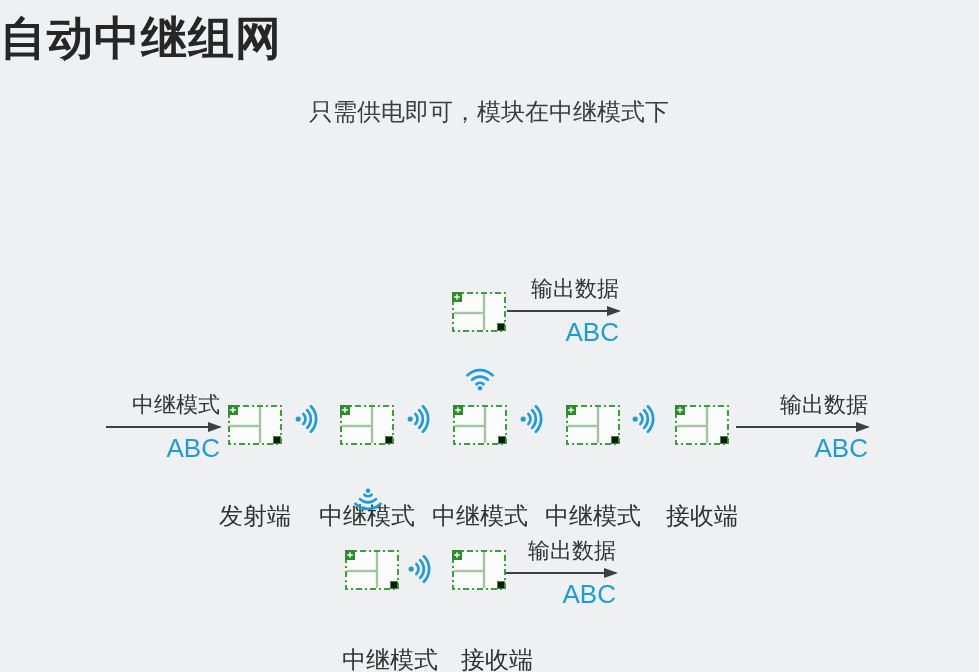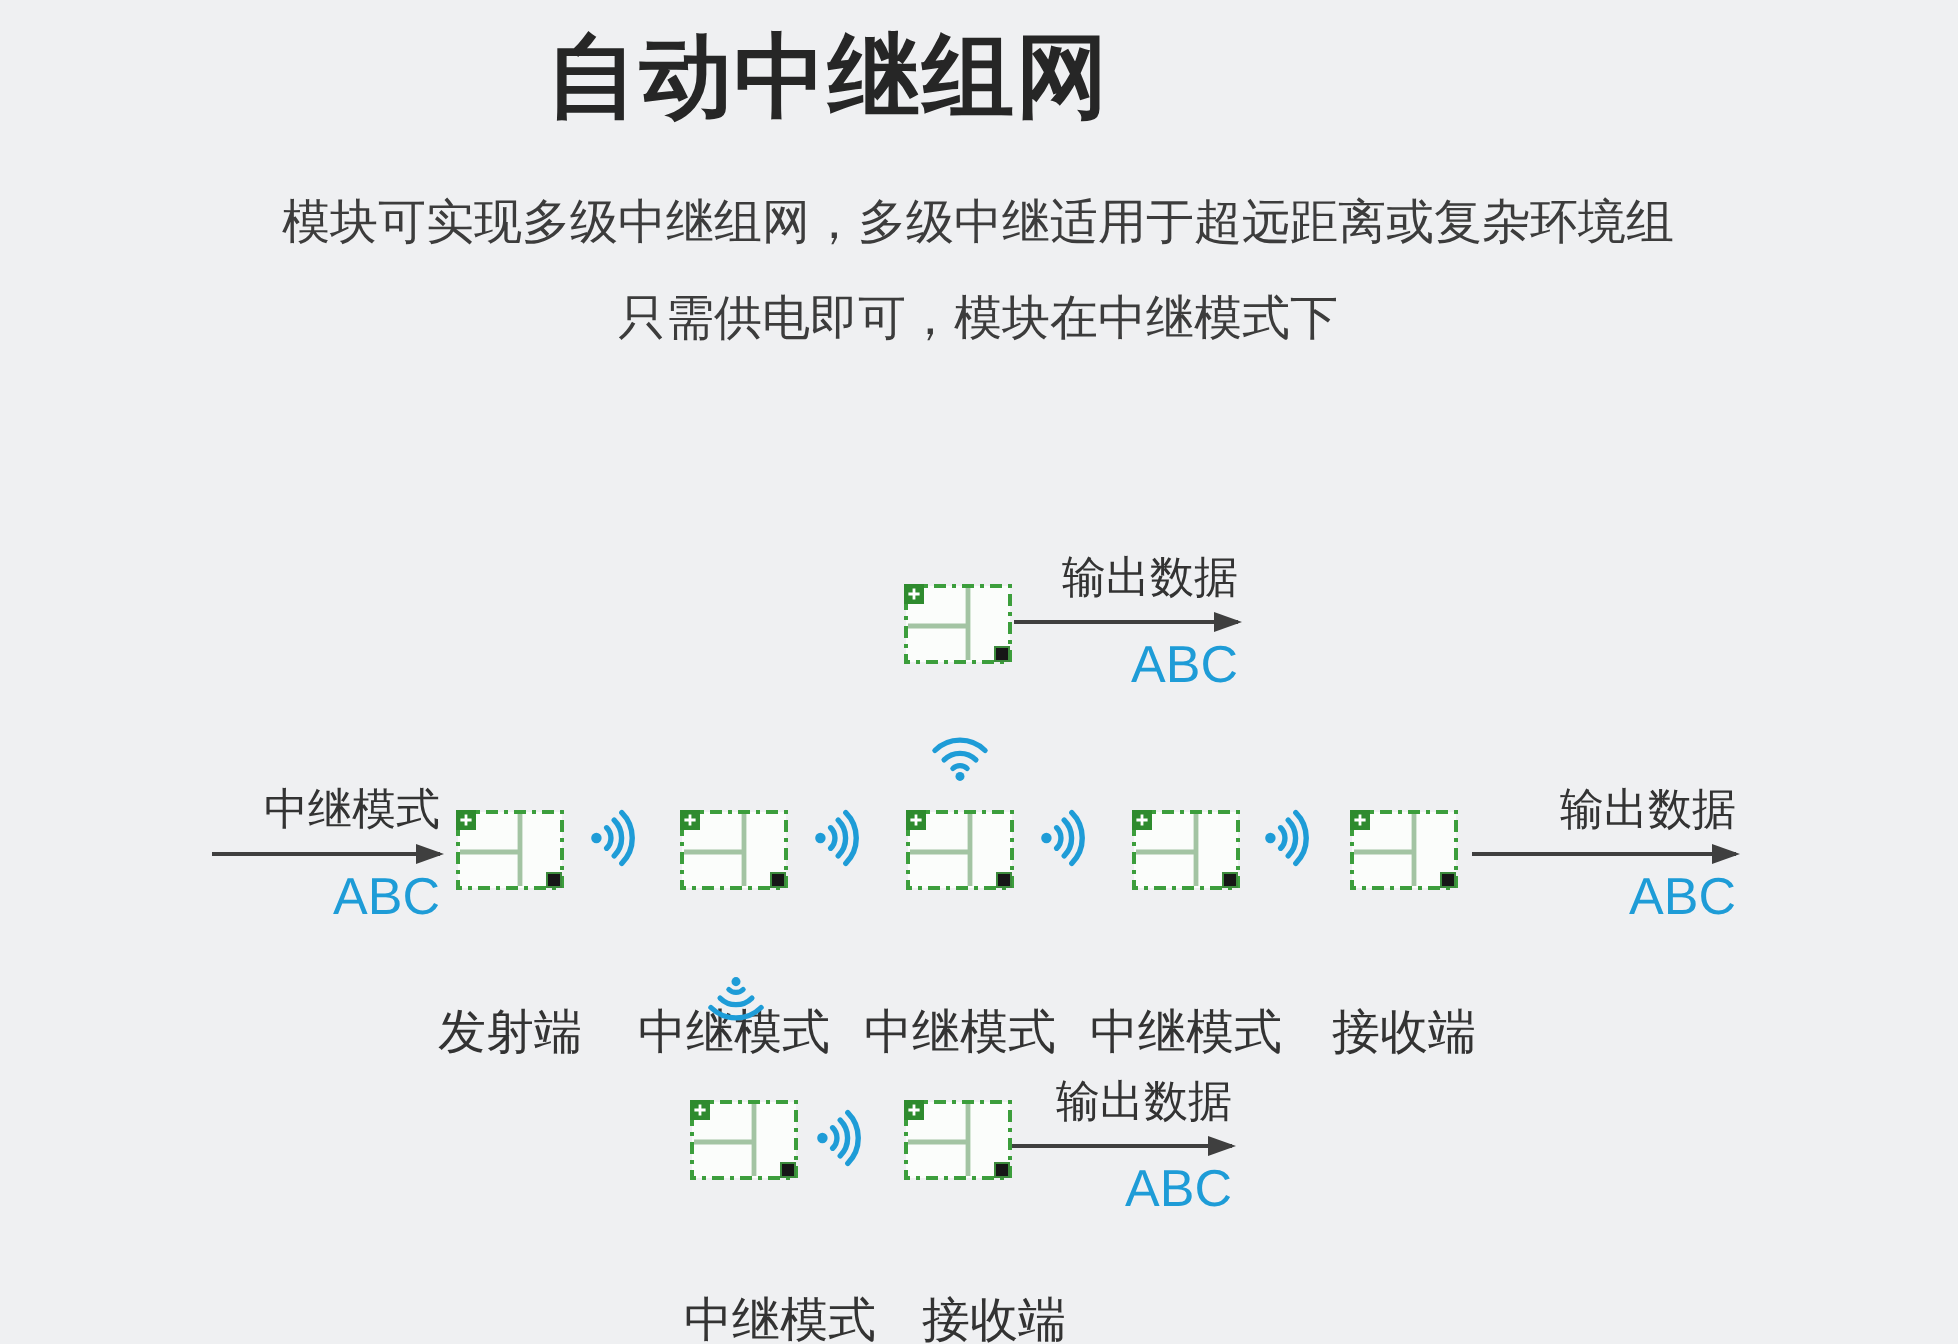--- a/index.html
+++ b/index.html
@@ -11,21 +11,21 @@
     --label:#333333;
   }
   html,body{margin:0;padding:0;}
   body{
     width:979px;height:672px;position:relative;overflow:hidden;
     background:var(--bg);
     font-family:"Liberation Sans","DejaVu Sans",sans-serif;
   }
   .abs{position:absolute;}
   .page-title{
-    top:8px;left:0;width:828px;text-align:center;
+    top:8px;left:0;width:828px;
     font-size:46px;font-weight:bold;color:var(--dark);letter-spacing:1px;
   }
   .para{
     top:88px;left:119px;width:740px;text-align:center;
     font-size:24px;line-height:48px;color:var(--text);
   }
   .para div{white-space:nowrap;}
   
   .flow{position:absolute;text-align:right;}
   .flow .lbl{font-size:22px;line-height:26px;color:var(--label);white-space:nowrap;}
@@ -44,21 +44,20 @@
   .icon-wifi{width:38px;height:30px;display:block;}
   .icon-wifi.flipped{transform:rotate(180deg);}
   svg{display:block;width:100%;height:100%;}
 </style>
 </head>
 <body>
 
 <div class="abs page-title">自动中继组网</div>
 
 <div class="abs para">
-  <div>模块可实现多级中继组网，多级中继适用于超远距离或复杂环境组</div>
   <div>只需供电即可，模块在中继模式下</div>
 </div>
 
 <span class="abs icon-module" style="left:452px;top:292px">
 <svg viewBox="0 0 54 40">
   <rect x="1" y="1" width="52" height="38" fill="#fbfdfb" stroke="#3C9E3C" stroke-width="2" stroke-dasharray="6 3 2 3"></rect>
   <line x1="32" y1="2" x2="32" y2="38" stroke="#a3c4a3" stroke-width="2.4"></line>
   <line x1="2" y1="21" x2="31" y2="21" stroke="#a3c4a3" stroke-width="2.4"></line>
   <rect x="0" y="0" width="10" height="10" fill="#2e8b2e"></rect>
   <path d="M5 2.2 V7.8 M2.2 5 H7.8" stroke="#ffffff" stroke-width="1.4"></path>

